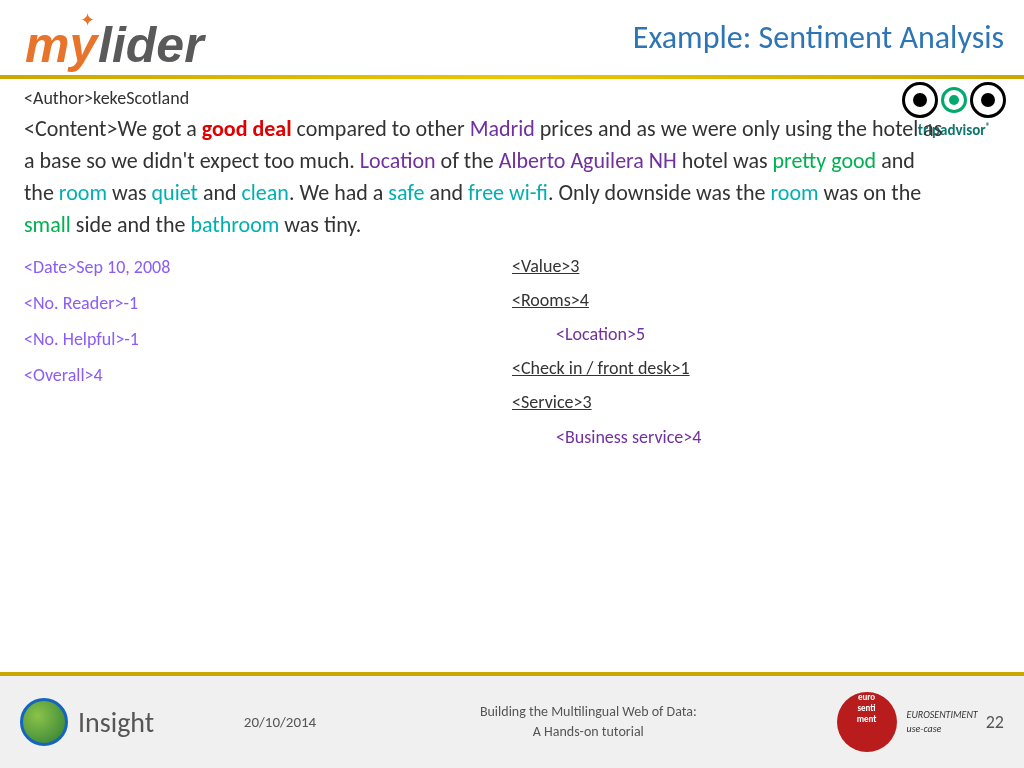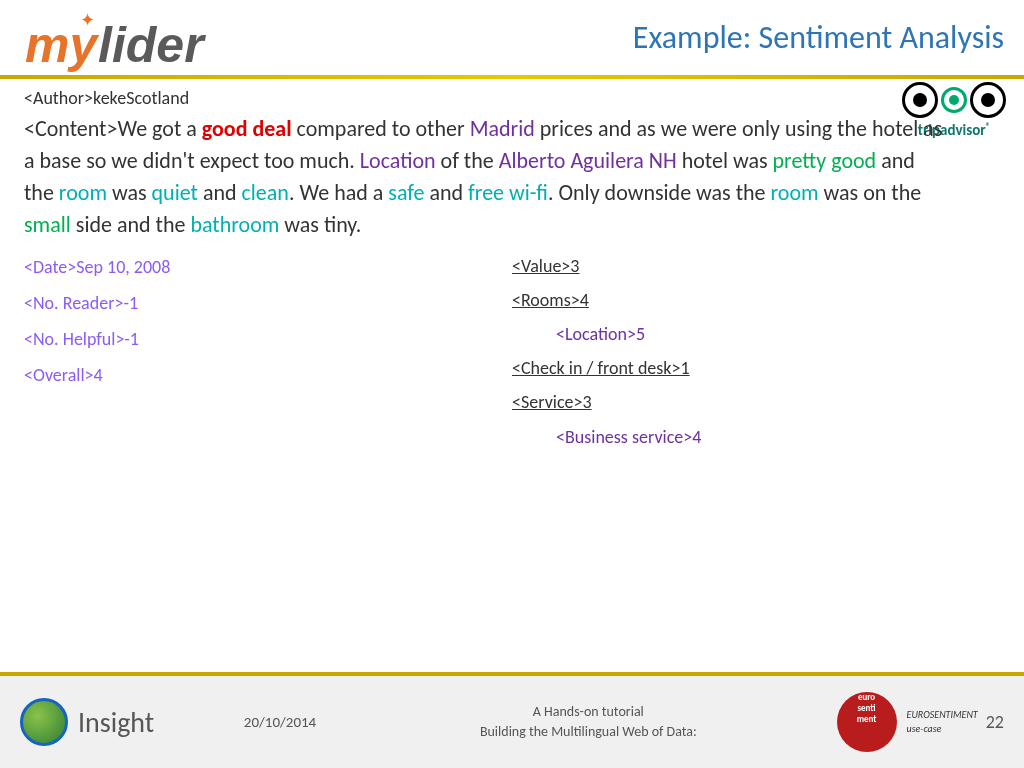--- a/index.html
+++ b/index.html
@@ -296,22 +296,22 @@
 <div class="footer">
 
   <div class="footer-insight">
     <div class="insight-globe"></div>
     <span class="insight-label">Insight</span>
   </div>
 
   <div class="footer-date">20/10/2014</div>
 
   <div class="footer-title">
+    <div>Building the Multilingual Web of Data:</div>
     <div>A Hands-on tutorial</div>
-    <div>Building the Multilingual Web of Data:</div>
   </div>
 
   <div class="footer-eurosentiment">
     <div class="euro-badge">
       <span>euro</span>
       <span>senti</span>
       <span>ment</span>
     </div>
     <div class="euro-text">
       <div>EUROSENTIMENT</div>

